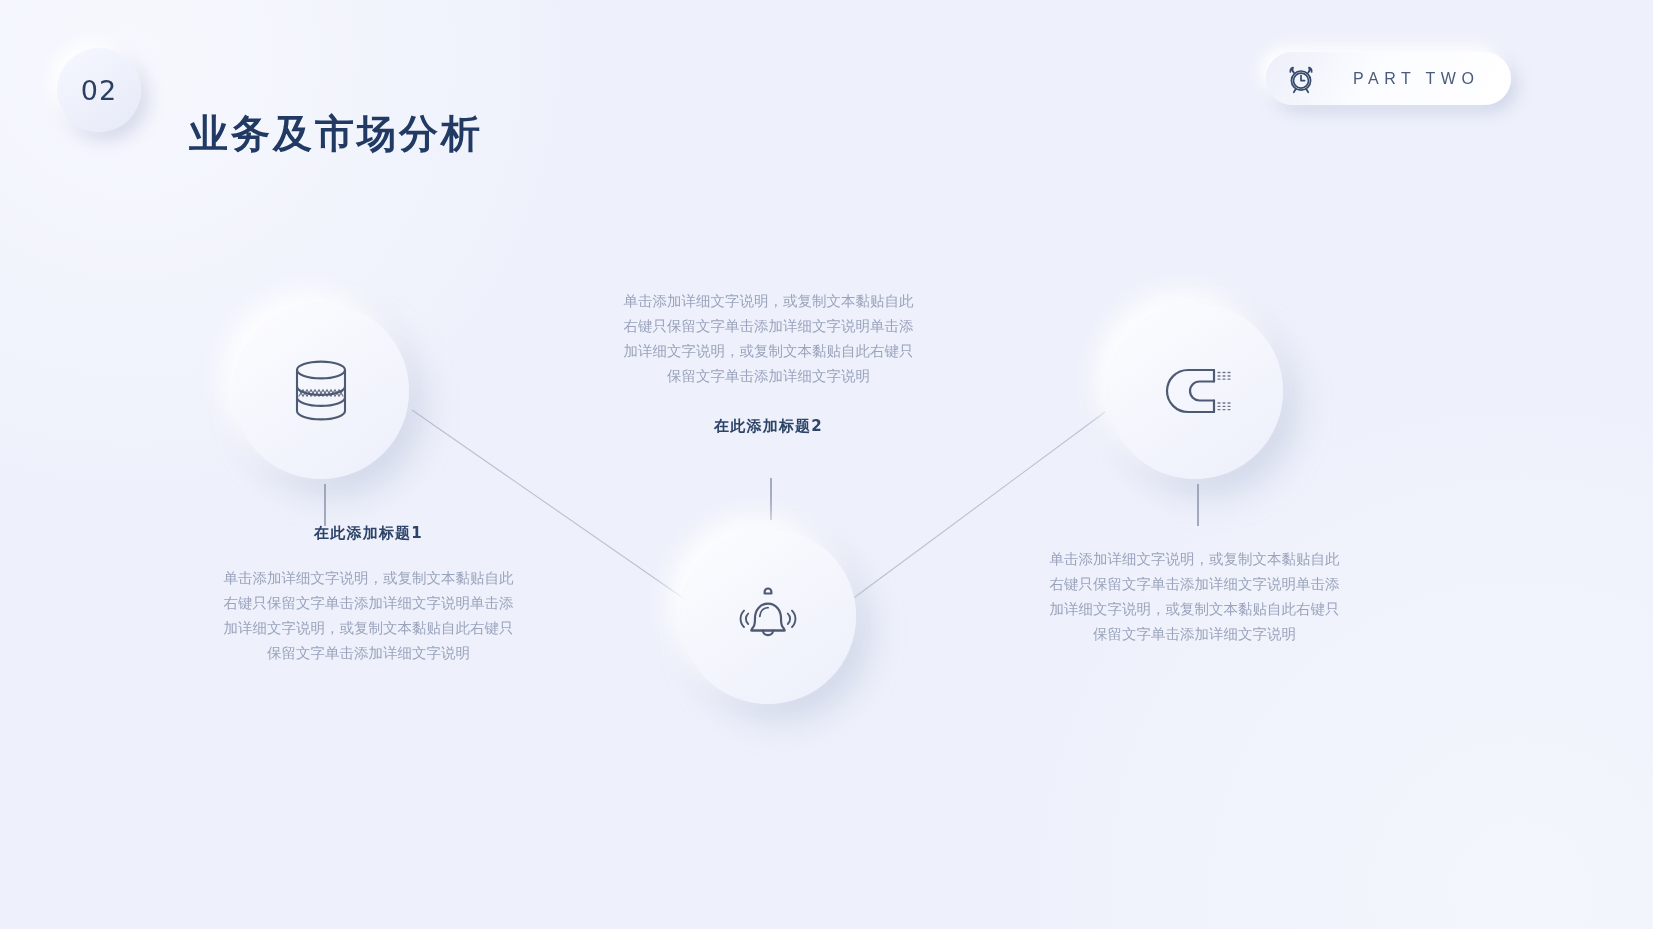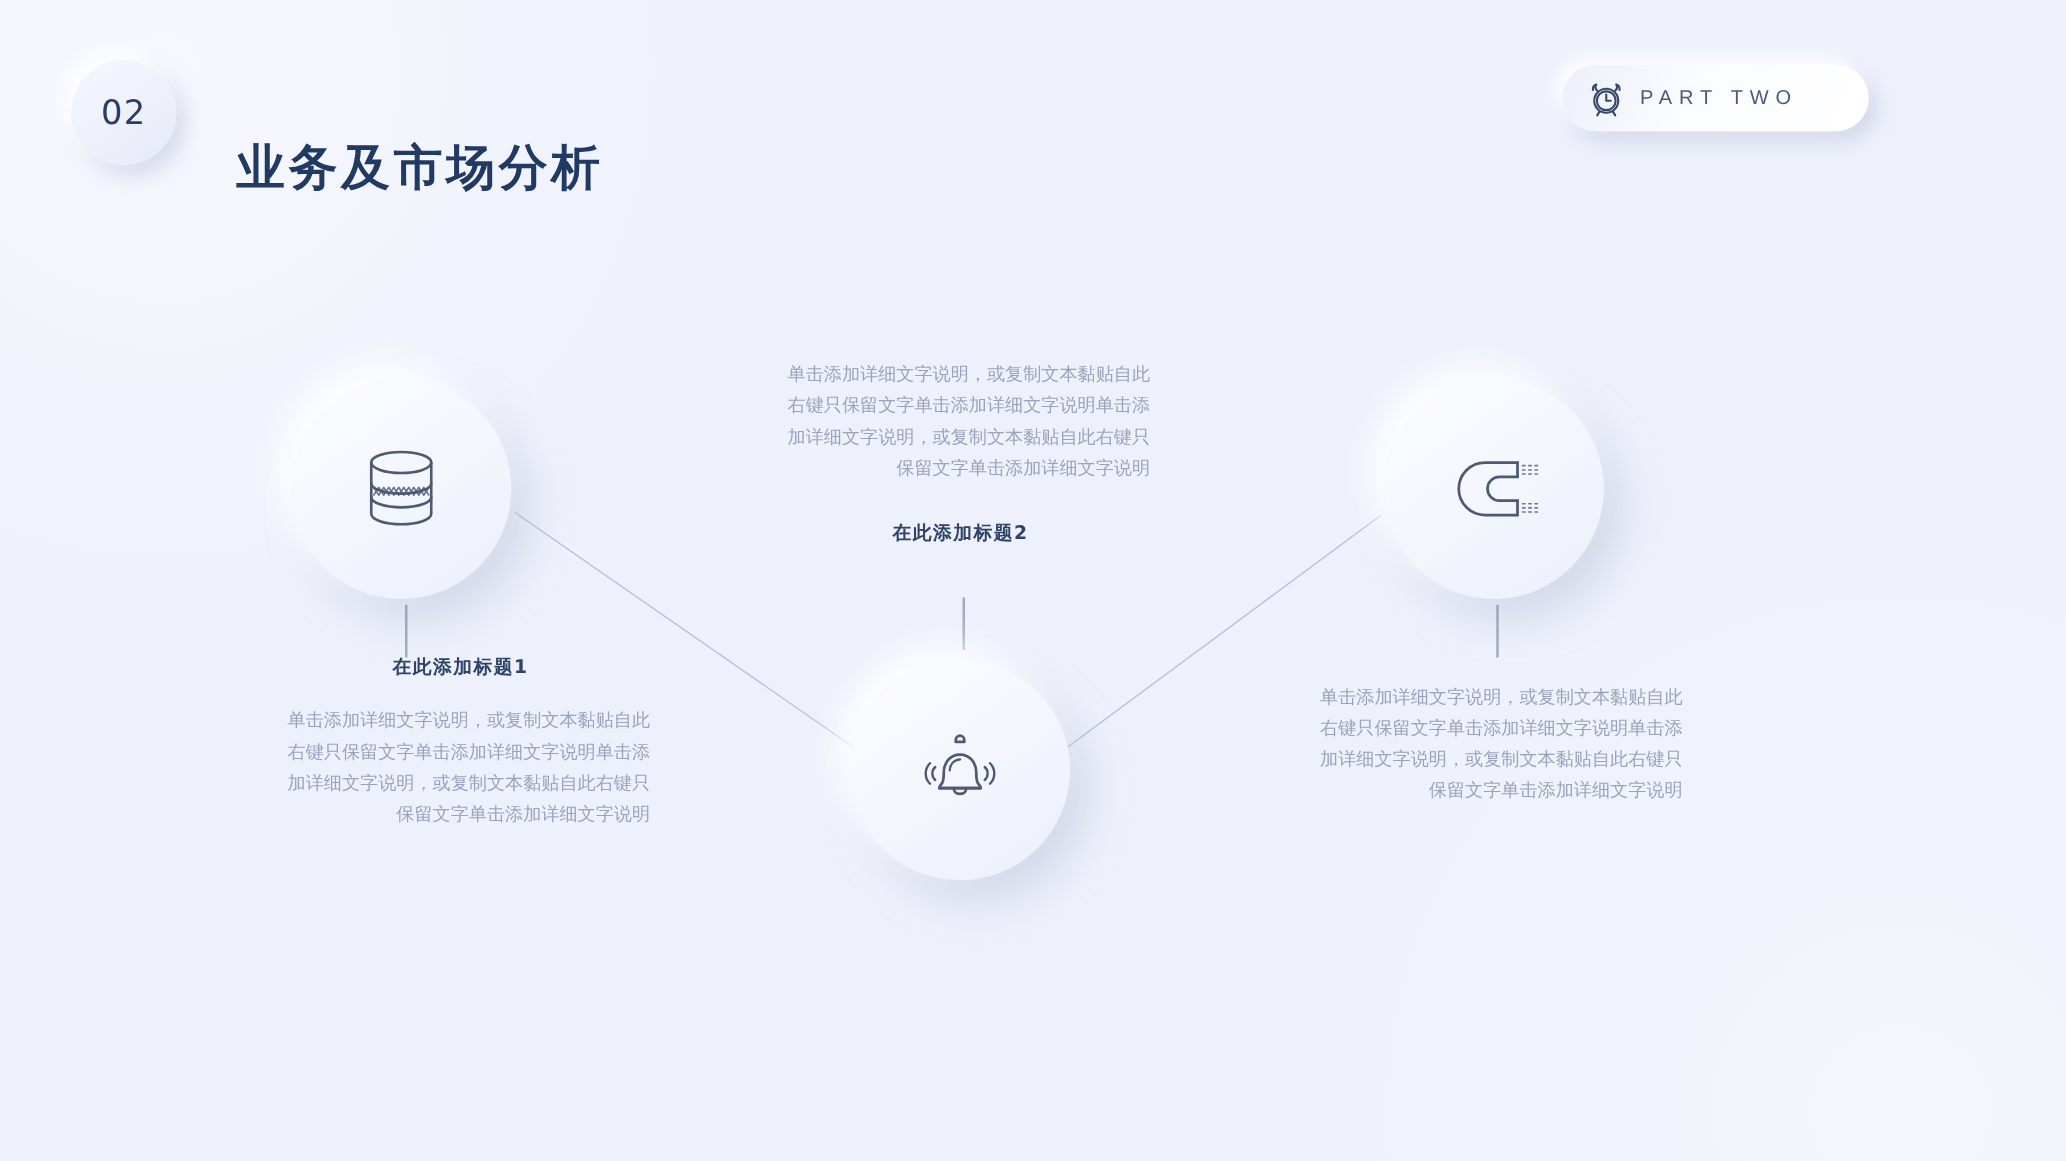--- a/index.html
+++ b/index.html
@@ -22,21 +22,21 @@
     inset: 0;
     background:
       radial-gradient(circle at 8% 6%, #f7f8fe 0%, rgba(247,248,254,0) 26%),
       radial-gradient(circle at 92% 96%, #f4f6fd 0%, rgba(244,246,253,0) 30%),
       #eef1fb;
   }
 
   
   .header {
     position: absolute;
-    top: 0; left: 0; right: 16px;
+    top: 0; left: 0; right: 0;
     height: 175px;
     text-align: center;
   }
 
   .section-badge {
     position: absolute;
     left: 57px;
     top: 48px;
     width: 84px;
     height: 84px;
@@ -77,21 +77,21 @@
     height: 53px;
     min-width: 245px;
     padding: 0 30px 0 18px;
     border-radius: 28px;
     background: linear-gradient(120deg, #eceffa 0%, #fbfcff 42%, #ffffff 100%);
     box-shadow:
       -6px -6px 14px rgba(255,255,255,0.95),
       6px 7px 16px rgba(167,177,207,0.42);
     display: flex;
     align-items: center;
-    gap: 10px;
+    gap: 35px;
   }
   .part-pill-icon { width: 34px; height: 34px; display:block; flex: 0 0 auto; }
   .part-pill-label {
     font-size: 16px;
     letter-spacing: 5.5px;
     color: #4a5a7a;
     font-family: "Liberation Sans", sans-serif;
     white-space: nowrap;
   }
 
@@ -146,22 +146,22 @@
     letter-spacing: 1.2px;
     color: #2d4468;
     font-family: "DejaVu Sans", "Liberation Sans", sans-serif;
     white-space: nowrap;
   }
   .node-body {
     margin-top: 23px;
     font-size: 14.5px;
     line-height: 25px;
     color: #9aa3bc;
-    font-family: Liberation Mono, monospace;
-    text-align: right;
+    font-family: Liberation Serif, serif;
+    text-align: center;
   }
 
   .text-left   { left: 173px;  top: 524px; width: 303px; margin-left: 44px; }
   .text-right  { left: 1043px; top: 524px; width: 303px; }
 
   
   .text-center {
     left: 617px;
     top: 289px;
     width: 303px;

